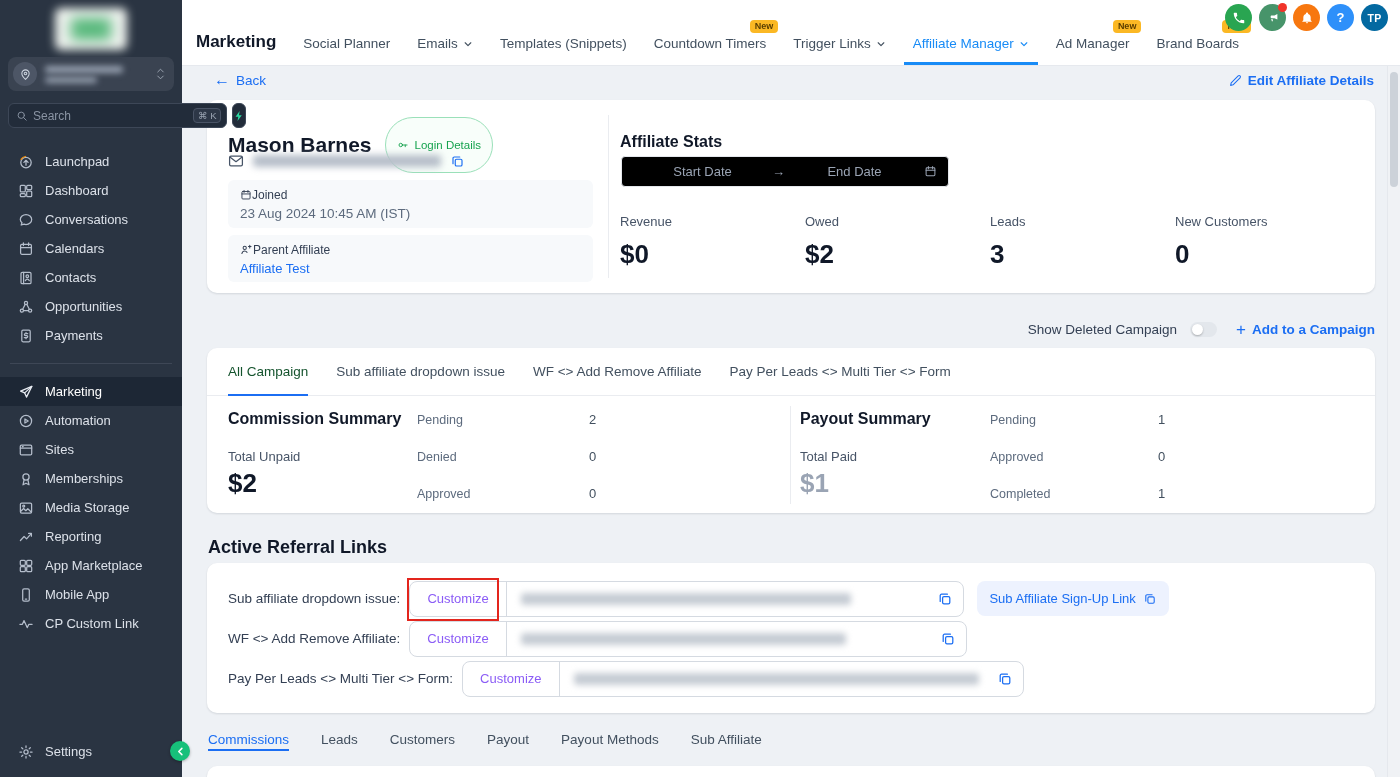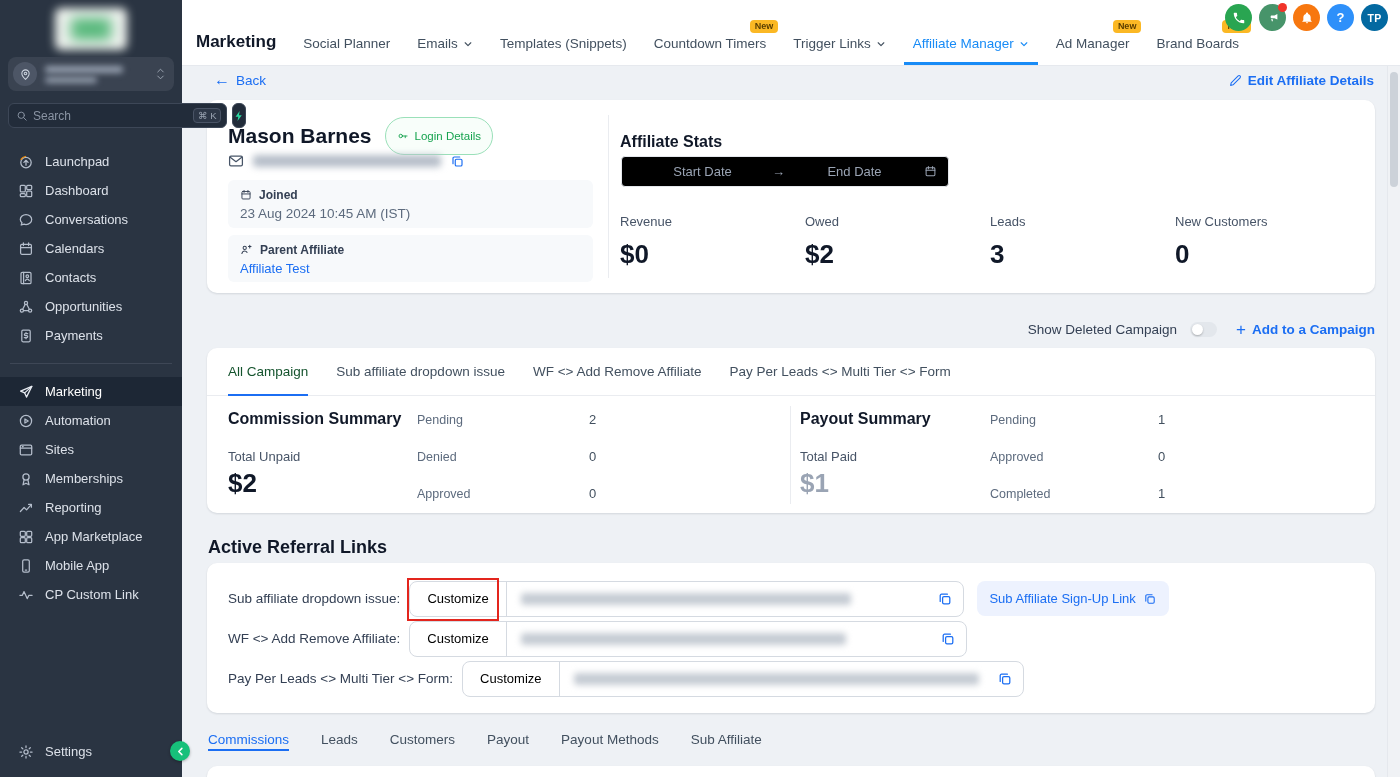--- a/index.html
+++ b/index.html
@@ -60,25 +60,25 @@
   
   .card { position:absolute; left:207px; width:1168px; background:#fff; border-radius:10px; box-shadow:0 1px 2px rgba(16,24,40,.07), 0 1px 3px rgba(16,24,40,.05); }
   #card1 { top:100px; height:193px; }
   #card2 { top:348px; height:165px; }
   #card3 { top:563px; height:150px; }
   #card4 { top:766px; height:20px; border-radius:10px 10px 0 0; }
 
   
   .name-row { position:absolute; left:21px; top:17px; display:flex; align-items:center; gap:13px; }
   .aff-name { font-size:21px; font-weight:700; color:#101828; }
-  .login-badge { display:flex; align-items:center; gap:6px; border:1px solid #9ae0b9; background:#f8fefa; color:#17a34f; font-size:11.5px; font-weight:500; border-radius:999px; padding:12px 11px; cursor:pointer; }
+  .login-badge { display:flex; align-items:center; gap:6px; border:1px solid #9ae0b9; background:#f8fefa; color:#17a34f; font-size:11.5px; font-weight:500; border-radius:999px; padding:21px 11px; cursor:pointer; }
   .email-row { position:absolute; left:21px; top:53px; display:flex; align-items:center; gap:9px; color:#475467; }
   .email-blur { width:188px; height:12px; background:#b6bec9; border-radius:3px; filter:blur(3.5px); }
   .info-box { position:absolute; left:21px; width:365px; background:#f7f9fb; border-radius:6px; padding:8px 12px; }
-  .info-box .ib-head { display:flex; align-items:center; gap:7px; font-size:12px; font-weight:700; color:#344054; }
+  .info-box .ib-head { display:flex; align-items:center; font-size:12px; font-weight:400; color:#344054; }
   .info-box .ib-val { margin-top:4px; font-size:13.5px; color:#5d6b7e; }
   .ib-link { margin-top:4px; font-size:13px; color:#1b6ef3; font-weight:500; cursor:pointer; }
   .v-div1 { position:absolute; left:401px; top:15px; bottom:15px; width:1px; background:#eaecf0; }
   .stats-pane { position:absolute; left:413px; top:0; right:20px; bottom:0; }
   .stats-title { position:absolute; left:0; top:33px; font-size:16px; font-weight:700; color:#101828; }
   .date-range { position:absolute; left:1px; top:56px; width:328px; height:31px; border:1px solid #e4e7ec; border-radius:4px; display:flex; align-items:center; padding:0 11px; color:#9aa4b4; font-size:13px; cursor:pointer; background:#000000; }
   .date-range .seg { flex:1; text-align:center; }
   .metrics { position:absolute; left:0; top:114px; display:flex; }
   .metric { width:185px; }
   .metric .m-label { font-size:13px; color:#475467; }
@@ -109,21 +109,21 @@
   .srow .sl { width:172px; font-size:12.5px; color:#5d6b7e; }
   .srow .sv { font-size:13px; color:#42505f; }
   .v-div2 { position:absolute; left:583px; top:10px; height:98px; width:1px; background:#eaecf0; }
 
   
   .ref-title { position:absolute; left:208px; top:537px; font-size:18px; font-weight:700; color:#101828; z-index:2; }
   .ref-body { padding:17px 21px; display:flex; flex-direction:column; gap:3px; }
   .ref-row { display:flex; align-items:center; height:37px; }
   .ref-label { font-size:13.5px; color:#344054; margin-right:9px; white-space:nowrap; }
   .ref-group { position:relative; display:flex; height:36px; border:1px solid #d5dae1; border-radius:8px; background:#fff; }
-  .ref-cust { display:flex; align-items:center; padding:0 17px; border-right:1px solid #d5dae1; color:#000000; font-size:13px; font-weight:500; cursor:pointer; white-space:nowrap; }
+  .ref-cust { display:flex; align-items:center; padding:0 17px; border-right:1px solid #d5dae1; color:#8b5cf6; font-size:13px; font-weight:500; cursor:pointer; white-space:nowrap; }
   .ref-input { display:flex; align-items:center; padding:0 10px 0 14px; }
   .url-blur { height:12px; background:#c6ccd4; border-radius:3px; filter:blur(3px); }
   .ref-copy { margin-left:auto; cursor:pointer; flex:none; }
   .red-annot { position:absolute; left:-3px; top:-4px; width:92px; height:43px; border:2px solid #e3251d; z-index:3; pointer-events:none; }
   .signup-btn { margin-left:13px; height:35px; background:#edf2fe; border-radius:8px; display:flex; align-items:center; gap:7px; padding:0 12px; color:#1b6ef3; font-size:13px; font-weight:500; cursor:pointer; white-space:nowrap; }
 
   
   .btabs { position:absolute; left:208px; top:732px; display:flex; gap:32px; z-index:2; }
   .b-tab { position:relative; font-size:13.5px; color:#42505f; cursor:pointer; padding-bottom:4px; }
   .b-tab.active { color:#1b6ef3; }
@@ -284,20 +284,30 @@
           <svg class="ic" width="16" height="16" viewBox="0 0 16 16">
             <circle cx="8" cy="5.9" r="3.1"></circle>
             <path d="M6.2 8.4L5 13.8l3-1.6 3 1.6-1.2-5.4"></path>
           </svg>
         </span>
       <span>Memberships</span>
     </div>
     <div class="nav-item">
       <span class="nico">
           <svg class="ic" width="16" height="16" viewBox="0 0 16 16">
+            <rect x="2.4" y="3" width="11.2" height="10" rx="1.3"></rect>
+            <circle cx="5.7" cy="6.1" r="1"></circle>
+            <path d="M2.8 11.2l2.8-2.7 2.2 2.2 2-2 3.4 3.3"></path>
+          </svg>
+        </span>
+      <span>Media Storage</span>
+    </div>
+    <div class="nav-item">
+      <span class="nico">
+          <svg class="ic" width="16" height="16" viewBox="0 0 16 16">
             <path d="M2.4 11.5l3.7-4 2.5 2.4 4.6-5.3"></path>
             <path d="M10.6 4.4h2.8v2.8"></path>
           </svg>
         </span>
       <span>Reporting</span>
     </div>
     <div class="nav-item">
       <span class="nico">
           <svg class="ic" width="16" height="16" viewBox="0 0 16 16">
             <rect x="2.3" y="2.3" width="5" height="5" rx="1"></rect>

